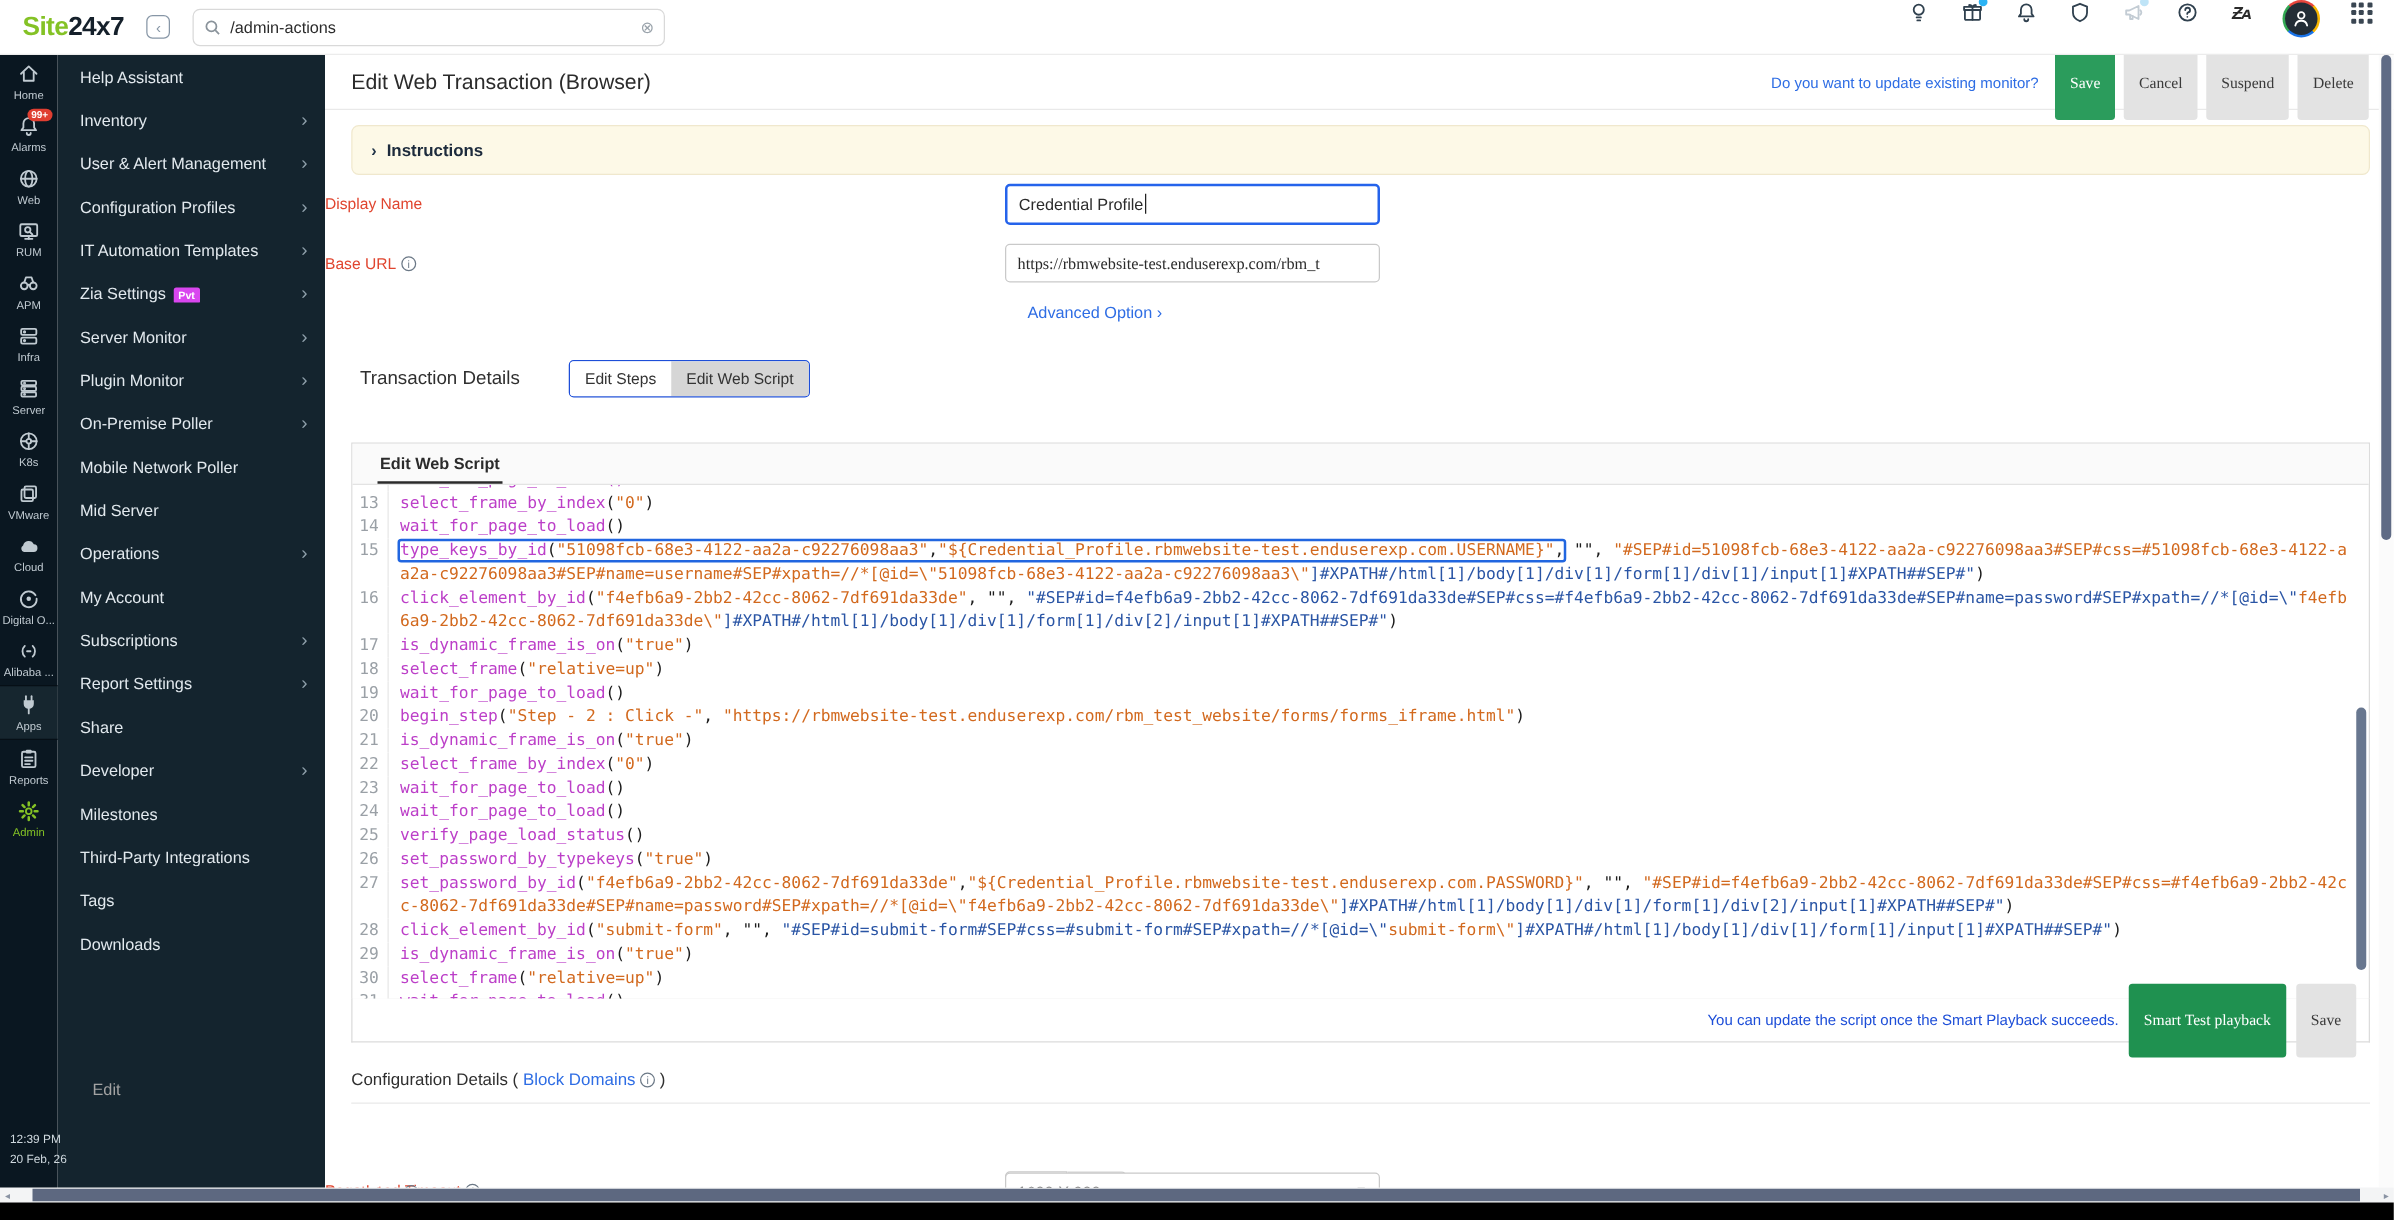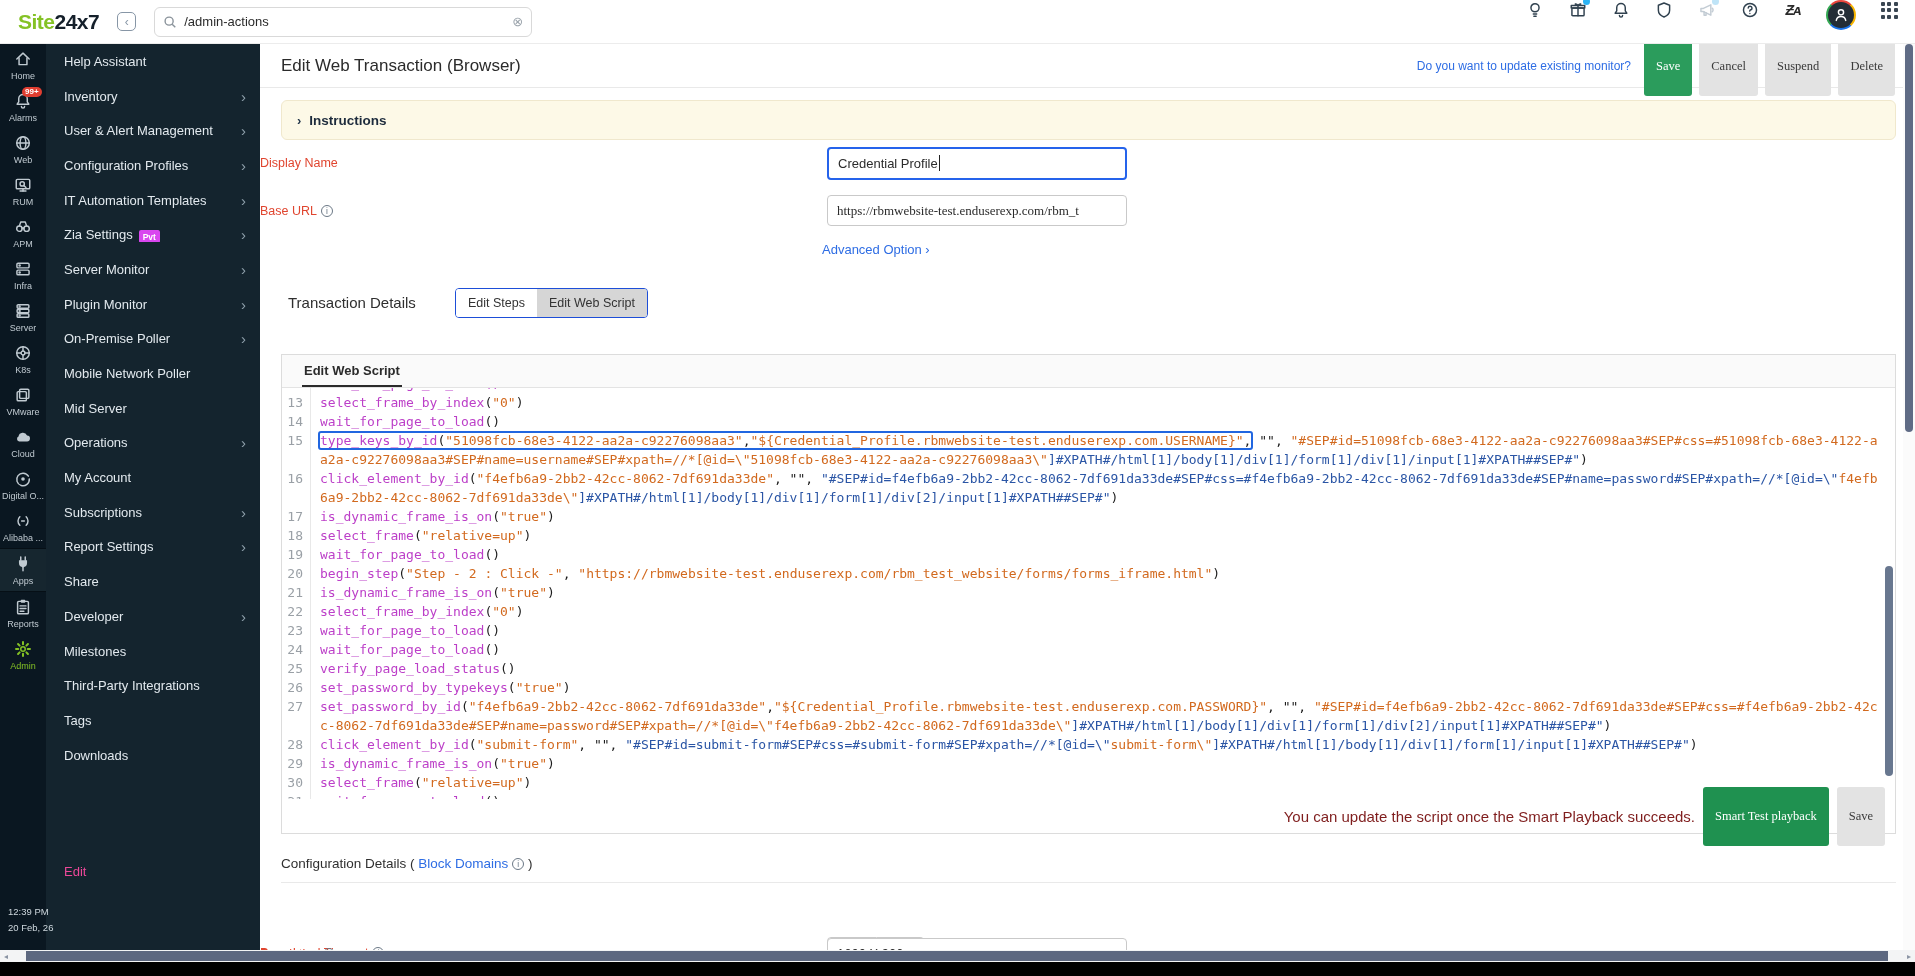--- a/index.html
+++ b/index.html
@@ -40,22 +40,22 @@
   .rail-badge { position:absolute; top:1px; left:22px; background:#e03e31; color:#fff; font-size:8px; font-weight:bold;
     border-radius:7px; padding:1px 3px; line-height:1; }
   #clock { position:absolute; left:8px; bottom:40px; color:#cfd8de; font-size:9.5px; line-height:1.7; z-index:25; width:80px; }
 
   
   #sidebar { position:absolute; left:46px; top:44px; width:214px; height:908px; background:#14242e; z-index:15; }
   .side-item { height:34.7px; display:flex; align-items:center; padding:0 14px 0 18px; color:#e2e9ee; font-size:13px; }
   .side-item .lbl { flex:1; white-space:nowrap; overflow:hidden; }
   .side-item .chev { color:#8fa0ab; font-size:15px; }
   .pvt { background:#d946ef; color:#fff; font-size:8.5px; font-weight:bold; border-radius:2px; padding:1.5px 4px; margin-left:6px; }
-  #side-edit { position:absolute; left:0; top:810px; width:214px; height:34px; display:flex; align-items:center;
-    padding-left:18px; color:#ec4899; font-size:13px; }
+  #side-edit { position:absolute; left:10px; top:810px; width:214px; height:34px; display:flex; align-items:center;
+    padding-left:18px; color:#a3a3a3; font-size:13px; }
 
   
   #main { position:absolute; left:260px; top:44px; width:1655px; height:908px; background:#fff; overflow:hidden; }
   #page-header { position:absolute; left:0; top:0; width:100%; height:44px; border-bottom:1px solid #e9e9e9;
     display:flex; align-items:center; }
   #page-title { margin-left:21px; font-size:17px; color:#2b2b2b; }
   #header-actions { position:absolute; right:20px; top:0; height:44px; display:flex; align-items:center; gap:7px; }
   .linkblue { color:#2e6de4; font-size:12px; }
   .btn { border:none; border-radius:3px; font-size:12.5px; padding:22px 12px; font-family:Liberation Serif, serif; }
   .btn.green { background:#2b9c5c; color:#fff; }
@@ -64,21 +64,21 @@
   #instructions { position:absolute; left:21px; top:56px; right:19px; height:40px; background:#fdf9e7;
     border:1px solid #f0e8cd; border-radius:6px; display:flex; align-items:center; padding-left:15px; }
   #instructions .chev { color:#23364a; font-size:13px; margin-right:8px; font-weight:bold; }
   #instructions .txt { font-size:13.5px; font-weight:bold; color:#1d2b3c; }
 
   .form-row { position:absolute; left:0; width:100%; display:flex; align-items:center; }
   .form-label { width:523px; text-align:left; font-size:12.5px; color:#e0452f; }
   .form-label .info { margin-left:4px; }
   .info { display:inline-flex; width:12px; height:12px; border:1px solid #6b7886; border-radius:50%;
     color:#6b7886; font-size:8.5px; align-items:center; justify-content:center; vertical-align:middle; font-style:normal; }
-  .form-ctl { margin-left:44px; }
+  .form-ctl { margin-left:21px; }
   .inp { width:300px; height:33px; border:1px solid #c9c9c9; border-radius:4px; font-size:13px; color:#2b2b2b;
     padding:0 9px; font-family:inherit; display:flex; align-items:center; white-space:nowrap; overflow:hidden; background:#fff; }
   .inp.focused { border:2px solid #2563eb; }
   .caret-line { display:inline-block; width:1px; height:16px; background:#222; margin-left:1px; }
 
   #advanced { position:absolute; left:562px; top:198px; font-size:13px; color:#2e6de4; }
 
   #trans-heading { position:absolute; left:28px; top:250px; font-size:15px; color:#2f2f2f; }
   #toggle-group { position:absolute; left:195px; top:244px; display:flex; border:1px solid #1d4ed8; border-radius:4px; overflow:hidden; }
   .tgl { font-size:12.5px; color:#333; padding:7px 12px; background:#fff; }
@@ -94,21 +94,21 @@
   .code-row.cut-top { margin-top:-14px; }
   .gutter { flex:0 0 29px; text-align:right; padding-right:7px; color:#9aa0a6; background:#fff;
     border-right:1px solid #e8e8e8; user-select:none; }
   .codecell { flex:1; padding-left:9px; padding-right:14px; white-space:pre-wrap; word-break:break-all; color:#1c1c1c; }
   .c-fn { color:#bc3fc8; } .c-s { color:#d2691e; } .c-b { color:#2a55a5; } .c-p { color:#1c1c1c; }
   .selbox { outline:2px solid #2166e0; outline-offset:0px; border-radius:1px; }
   #editor-scroll { position:absolute; right:2px; top:211px; width:8px; height:210px; background:#68778f; border-radius:4px; }
 
   #playback-bar { position:absolute; left:21px; top:755px; right:19px; height:35px; border:1px solid #dcdcdc; border-top:none;
     background:#fff; display:flex; align-items:center; justify-content:flex-end; padding-right:10px; gap:8px; }
-  #playback-note { font-size:15px; color:#7f1d1d; }
+  #playback-note { font-size:12px; color:#1d4ed8; }
 
   #config-heading { position:absolute; left:21px; top:812px; font-size:13.5px; color:#2f2f2f; }
   #config-heading .lnk { color:#2e6de4; }
   #config-divider { position:absolute; left:21px; top:838px; right:19px; border-top:1px solid #e9e9e9; }
 
   .plt-box { display:flex; }
   .plt-inp { width:50px; height:31px; border:1px solid #c9c9c9; border-radius:4px 0 0 4px; font-size:13px; color:#2b2b2b;
     display:flex; align-items:center; padding-left:10px; background:#fff; }
   .plt-unit { height:31px; border:1px solid #c9c9c9; border-left:none; border-radius:0 4px 4px 0; background:#e9e9e9;
     color:#555; font-size:12.5px; display:flex; align-items:center; padding:0 10px; }

